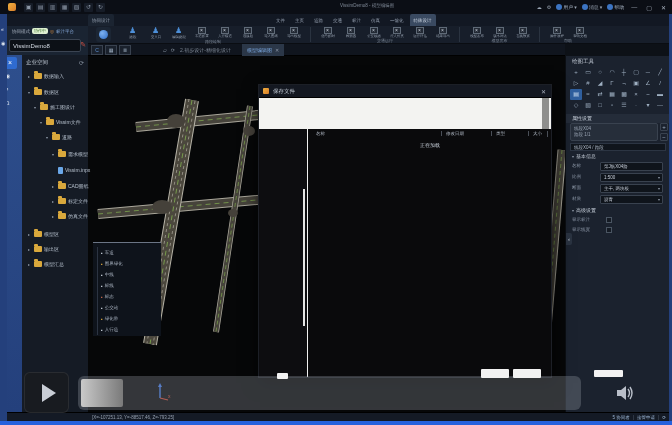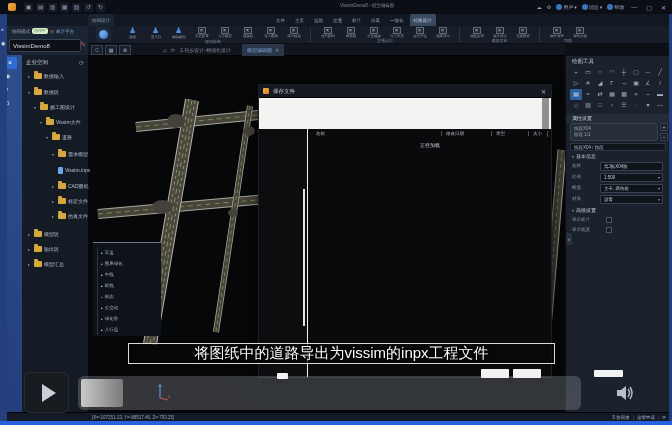--- a/index.html
+++ b/index.html
@@ -640,17 +640,14 @@
   <div class="playbtn">
       <span class="tri"></span>
     </div>
   <div class="volume">
     <svg width="22" height="18" viewBox="0 0 22 18">
       <polygon points="2,6 6,6 11,2 11,16 6,12 2,12" fill="#b9bfc9"></polygon>
       <path d="M13,5 Q16,9 13,13" stroke="#b9bfc9" stroke-width="1.4" fill="none"></path>
       <path d="M15,3 Q19,9 15,15" stroke="#b9bfc9" stroke-width="1.4" fill="none"></path>
     </svg>
   </div>
-  <div class="subtitle">
-    <span>将图纸中的道路导出为vissim的inpx工程文件</span>
-  </div>
 
 </div>
 
 </body></html>

